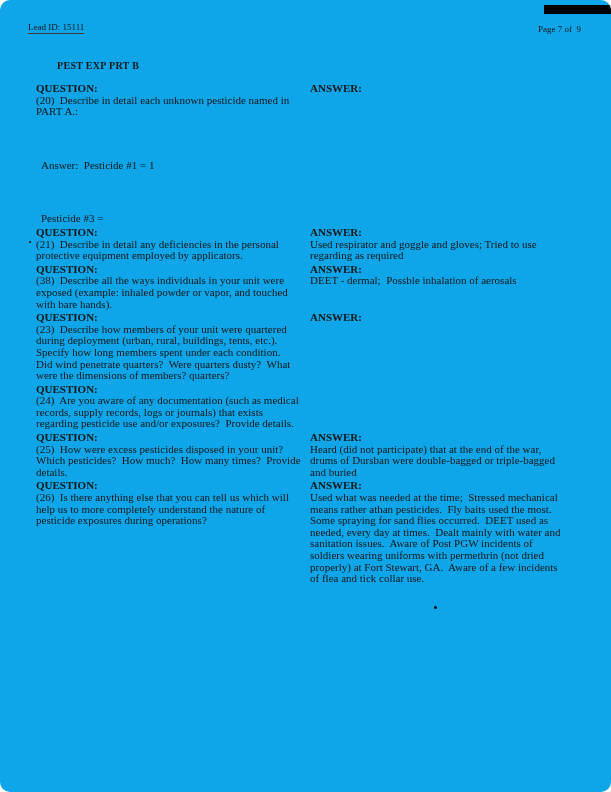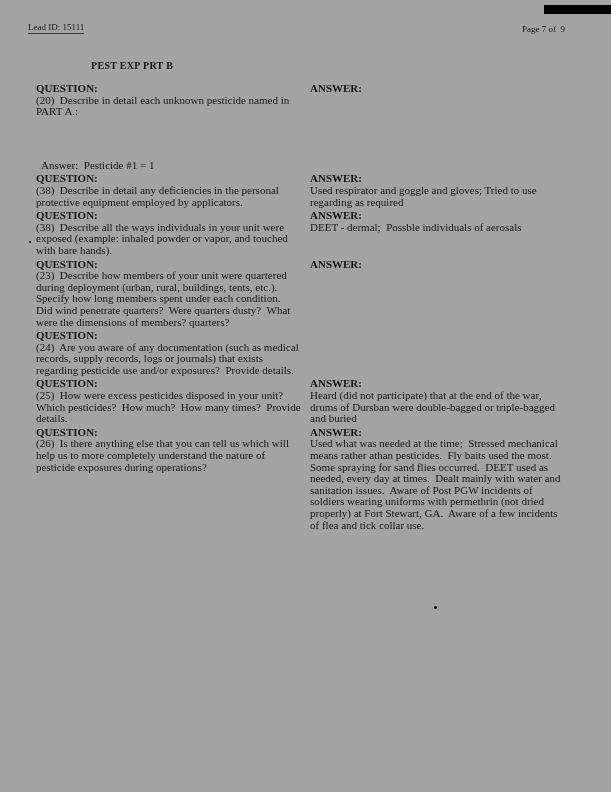--- a/index.html
+++ b/index.html
@@ -1,58 +1,58 @@
 <!DOCTYPE html>
 <html><head>
 <meta charset="utf-8">
 <style>
   * { box-sizing: border-box; }
   html, body { margin: 0; padding: 0; background: #ffffff; }
   .page {
     position: relative;
     width: 611px;
     height: 792px;
-    background: #a3a3a3;
+    background: #0ea5e9;
     font-family: "Liberation Serif", serif;
     color: #161616;
     overflow: hidden;
+    border-radius: 10px;
   }
   .scan-bar {
     position: absolute;
     top: 5px;
     right: 0;
     width: 67px;
     height: 9px;
     background: #000000;
   }
   .lead-id {
     position: absolute;
     left: 28px;
     top: 22px;
     font-size: 9px;
     padding-bottom: 1px;
     border-bottom: 1px solid #3a3a3a;
     white-space: pre-wrap;
   }
   .page-num {
     position: absolute;
-    right: 46px;
+    right: 30px;
     top: 24px;
     font-size: 9px;
     white-space: pre-wrap;
   }
   .doc-title {
     position: absolute;
     left: 57px;
     top: 60px;
     font-size: 10px;
     font-weight: bold;
     letter-spacing: 0.3px;
     white-space: pre-wrap;
-    margin-left: 34px;
   }
   .content {
     position: absolute;
     left: 36px;
     top: 83px;
     width: 530px;
     font-size: 11px;
     line-height: 11.6px;
   }
   .qa {
@@ -99,46 +99,47 @@
 
   <div class="doc-title">PEST EXP PRT B</div>
 
   <div class="content">
 
     <div class="qa">
       <div class="qcol">
         <div class="lbl">QUESTION:</div>
         <div class="bodytext">(20)  Describe in detail each unknown pesticide named in PART A.:</div>
         <div class="sub">Answer:  Pesticide #1 = 1</div>
+        <div class="sub">Pesticide #3 =</div>
       </div>
       <div class="acol">
         <div class="lbl">ANSWER:</div>
         <div class="bodytext"></div>
       </div>
     </div>
 
     <div class="qa">
       <div class="qcol">
         <div class="lbl">QUESTION:</div>
-        <div class="bodytext">(38)  Describe in detail any deficiencies in the personal protective equipment employed by applicators.</div>
+        <div class="bodytext">(21)  Describe in detail any deficiencies in the personal protective equipment employed by applicators.</div>
       </div>
       <div class="acol">
         <div class="lbl">ANSWER:</div>
         <div class="bodytext">Used respirator and goggle and gloves; Tried to use regarding as required</div>
       </div>
     </div>
 
     <div class="qa">
       <div class="qcol">
         <div class="lbl">QUESTION:</div>
         <div class="bodytext">(38)  Describe all the ways individuals in your unit were exposed (example: inhaled powder or vapor, and touched with bare hands).</div>
       </div>
       <div class="acol">
         <div class="lbl">ANSWER:</div>
-        <div class="bodytext">DEET - dermal;  Possble individuals of aerosals</div>
+        <div class="bodytext">DEET - dermal;  Possble inhalation of aerosals</div>
       </div>
     </div>
 
     <div class="qa">
       <div class="qcol">
         <div class="lbl">QUESTION:</div>
         <div class="bodytext">(23)  Describe how members of your unit were quartered during deployment (urban, rural, buildings, tents, etc.). Specify how long members spent under each condition.  Did wind penetrate quarters?  Were quarters dusty?  What were the dimensions of members? quarters?</div>
       </div>
       <div class="acol">
         <div class="lbl">ANSWER:</div>

